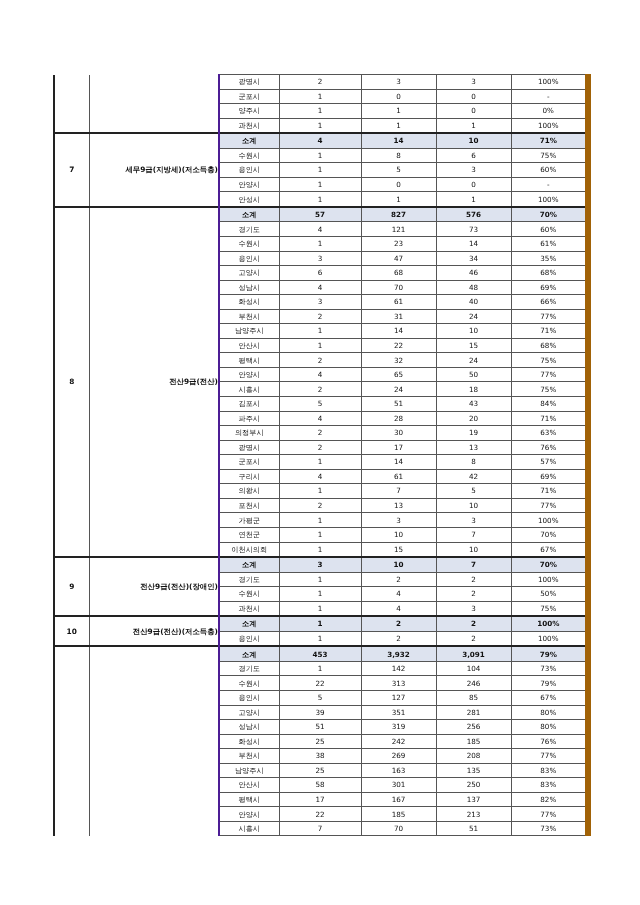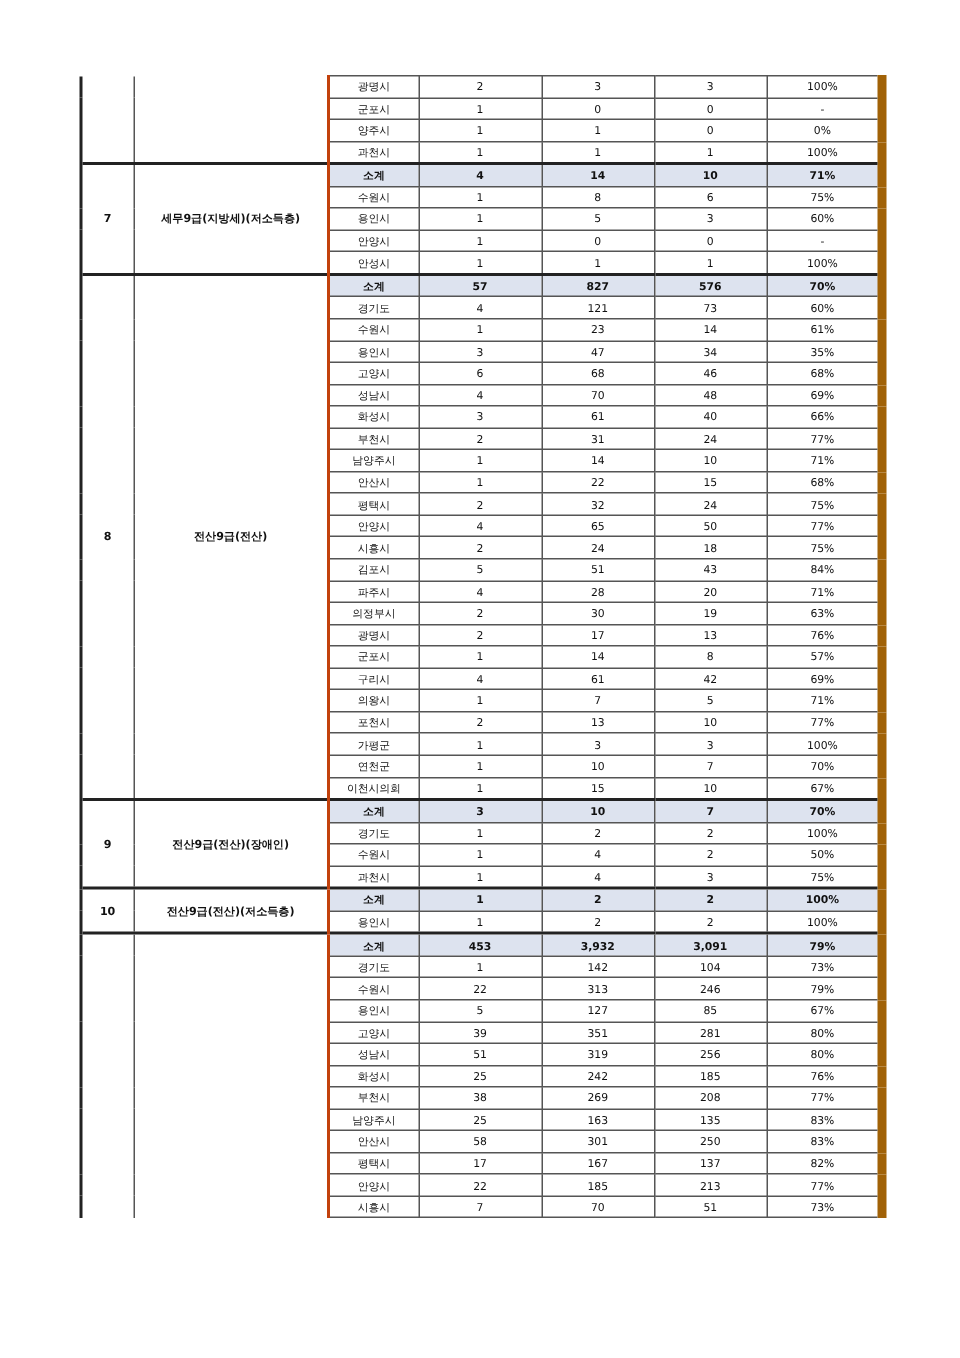--- a/index.html
+++ b/index.html
@@ -1,23 +1,23 @@
 <!DOCTYPE html>
 <html><head>
 <meta charset="utf-8">
 <style>
   html, body { margin: 0; padding: 0; background: #ffffff; }
   body { width: 640px; height: 905px; position: relative; overflow: hidden;
          font-family: "DejaVu Sans", "Liberation Sans", sans-serif; color: #111; }
-  #sheet { position: absolute; left: 53px; top: 50px; border-collapse: collapse; table-layout: fixed; }
+  #sheet { position: absolute; left: 53px; top: 74px; border-collapse: collapse; table-layout: fixed; }
   #sheet td { height: 13.55px; padding: 0; font-size: 7.2px; text-align: center; vertical-align: middle;
               border: 1px solid #555; line-height: 1; white-space: nowrap; overflow: hidden; }
   #sheet td.no, #sheet td.name { border-top: none; border-bottom: none; font-weight: bold; font-size: 7.4px; }
   #sheet td.no { border-left: 2px solid #222; border-right: 1px solid #555; }
-  #sheet td.name { border-right: 2px solid #c2410c; }
+  #sheet td.name { border-right: 2px solid #4c1d95; text-align: right; }
   #sheet td.last { border-right: 6px solid #a16207; }
   #sheet tr.sub td.data { background: #dde3ef; font-weight: bold; }
   #sheet tr.grpstart td { border-top: 2px solid #222; }
   #sheet tr.grpstart td.data { border-top: 2px solid #222; }
   col.c1 { width: 35px; } col.c2 { width: 130px; } col.c3 { width: 60px; }
   col.c4 { width: 82px; } col.c5 { width: 75px; } col.c6 { width: 75px; } col.c7 { width: 77px; }
 </style>
 </head>
 <body>
 

